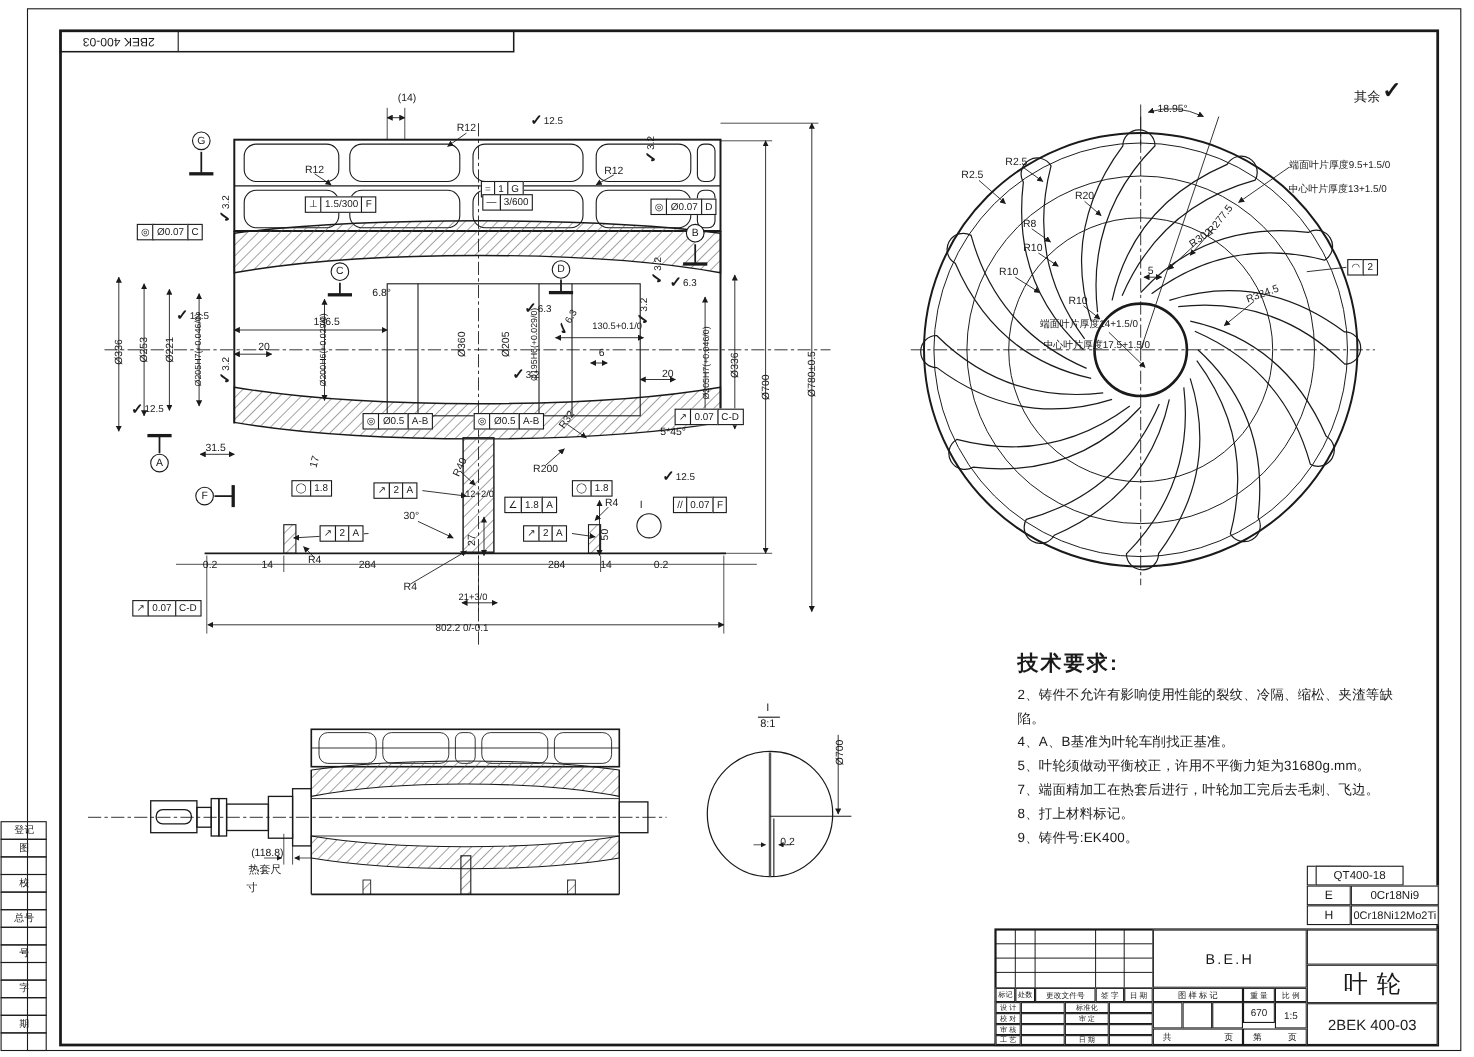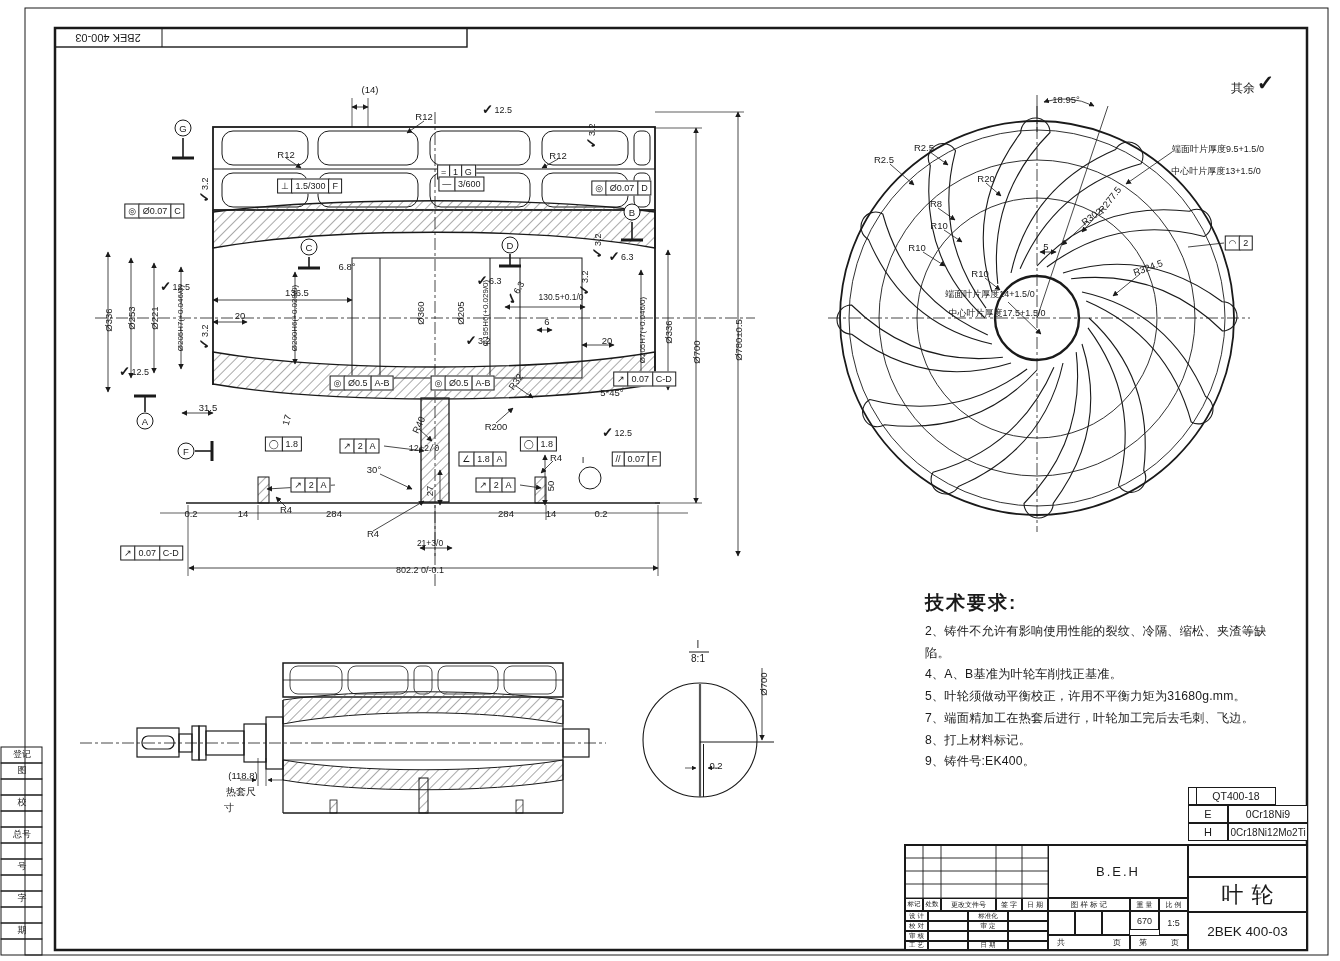--- a/index.html
+++ b/index.html
@@ -332,21 +332,21 @@
     <div class="finish" style="left: 175px; top: 287px; transform: translate(-50%, -50%);">
       <span class="chk">✓</span>
       <span>12.5</span>
     </div>
     <div class="finish" style="left: 134px; top: 372px; transform: translate(-50%, -50%);">
       <span class="chk">✓</span>
       <span>12.5</span>
     </div>
     <div class="anno-text" style="left: 264px; top: 293px; transform: translate(-50%, -50%); margin-left: 33px;">136.5</div>
     <div class="anno-text" style="left: 240px; top: 316px; transform: translate(-50%, -50%);">20</div>
-    <div class="anno-text" style="left: 208px; top: 408px; transform: translate(-50%, -50%);">31.5</div>
+    <div class="anno-text" style="left: 196px; top: 408px; transform: translate(-50%, -50%);">31.5</div>
     <div class="anno-text" style="left: 287px; top: 420px; transform: translate(-50%, -50%) rotate(-75deg);">17</div>
     <div class="anno-text" style="left: 347px; top: 267px; transform: translate(-50%, -50%);">6.8°</div>
     <div class="anno-text" style="left: 421px; top: 313px; transform: translate(-50%, -50%) rotate(-90deg);">Ø360</div>
     <div class="anno-text" style="left: 461px; top: 313px; transform: translate(-50%, -50%) rotate(-90deg);">Ø205</div>
     <div class="anno-text" style="left: 486px; top: 313px; font-size: 8px; transform: translate(-50%, -50%) rotate(-90deg);">Ø195H6(+0.029/0)</div>
     <div class="finish" style="left: 489px; top: 281px; transform: translate(-50%, -50%);">
       <span class="chk">✓</span>
       <span>6.3</span>
     </div>
     <div class="finish" style="left: 516px; top: 293px; transform: translate(-50%, -50%) rotate(-60deg);">
@@ -439,21 +439,21 @@
     <div class="fcf" style="left: 637px; top: 459px; transform: translate(-50%, -50%);">
       <span class="fcf-cell">//</span>
       <span class="fcf-cell">0.07</span>
       <span class="fcf-cell">F</span>
     </div>
     <div class="fcf" style="left: 152px; top: 553px; transform: translate(-50%, -50%);">
       <span class="fcf-cell">↗</span>
       <span class="fcf-cell">0.07</span>
       <span class="fcf-cell">C-D</span>
     </div>
-    <div class="anno-text" style="left: 424px; top: 449px; font-size: 8.5px; transform: translate(-50%, -50%); font-family: Liberation Mono, monospace;">12+2/0</div>
+    <div class="anno-text" style="left: 436px; top: 449px; font-size: 8.5px; transform: translate(-50%, -50%);">12+2/0</div>
     <div class="anno-text" style="left: 374px; top: 470px; transform: translate(-50%, -50%);">30°</div>
     <div class="anno-text" style="left: 430px; top: 491px; transform: translate(-50%, -50%) rotate(-90deg);">27</div>
     <div class="anno-text" style="left: 286px; top: 510px; transform: translate(-50%, -50%);">R4</div>
     <div class="anno-text" style="left: 373px; top: 534px; transform: translate(-50%, -50%);">R4</div>
     <div class="anno-text" style="left: 556px; top: 458px; transform: translate(-50%, -50%);">R4</div>
     <div class="anno-text" style="left: 419px; top: 425px; transform: translate(-50%, -50%) rotate(-65deg);">R40</div>
     <div class="anno-text" style="left: 516px; top: 382px; transform: translate(-50%, -50%) rotate(-55deg);">R32</div>
     <div class="anno-text" style="left: 496px; top: 427px; transform: translate(-50%, -50%);">R200</div>
     <div class="anno-text" style="left: 191px; top: 514px; transform: translate(-50%, -50%);">0.2</div>
     <div class="anno-text" style="left: 243px; top: 514px; transform: translate(-50%, -50%);">14</div>

